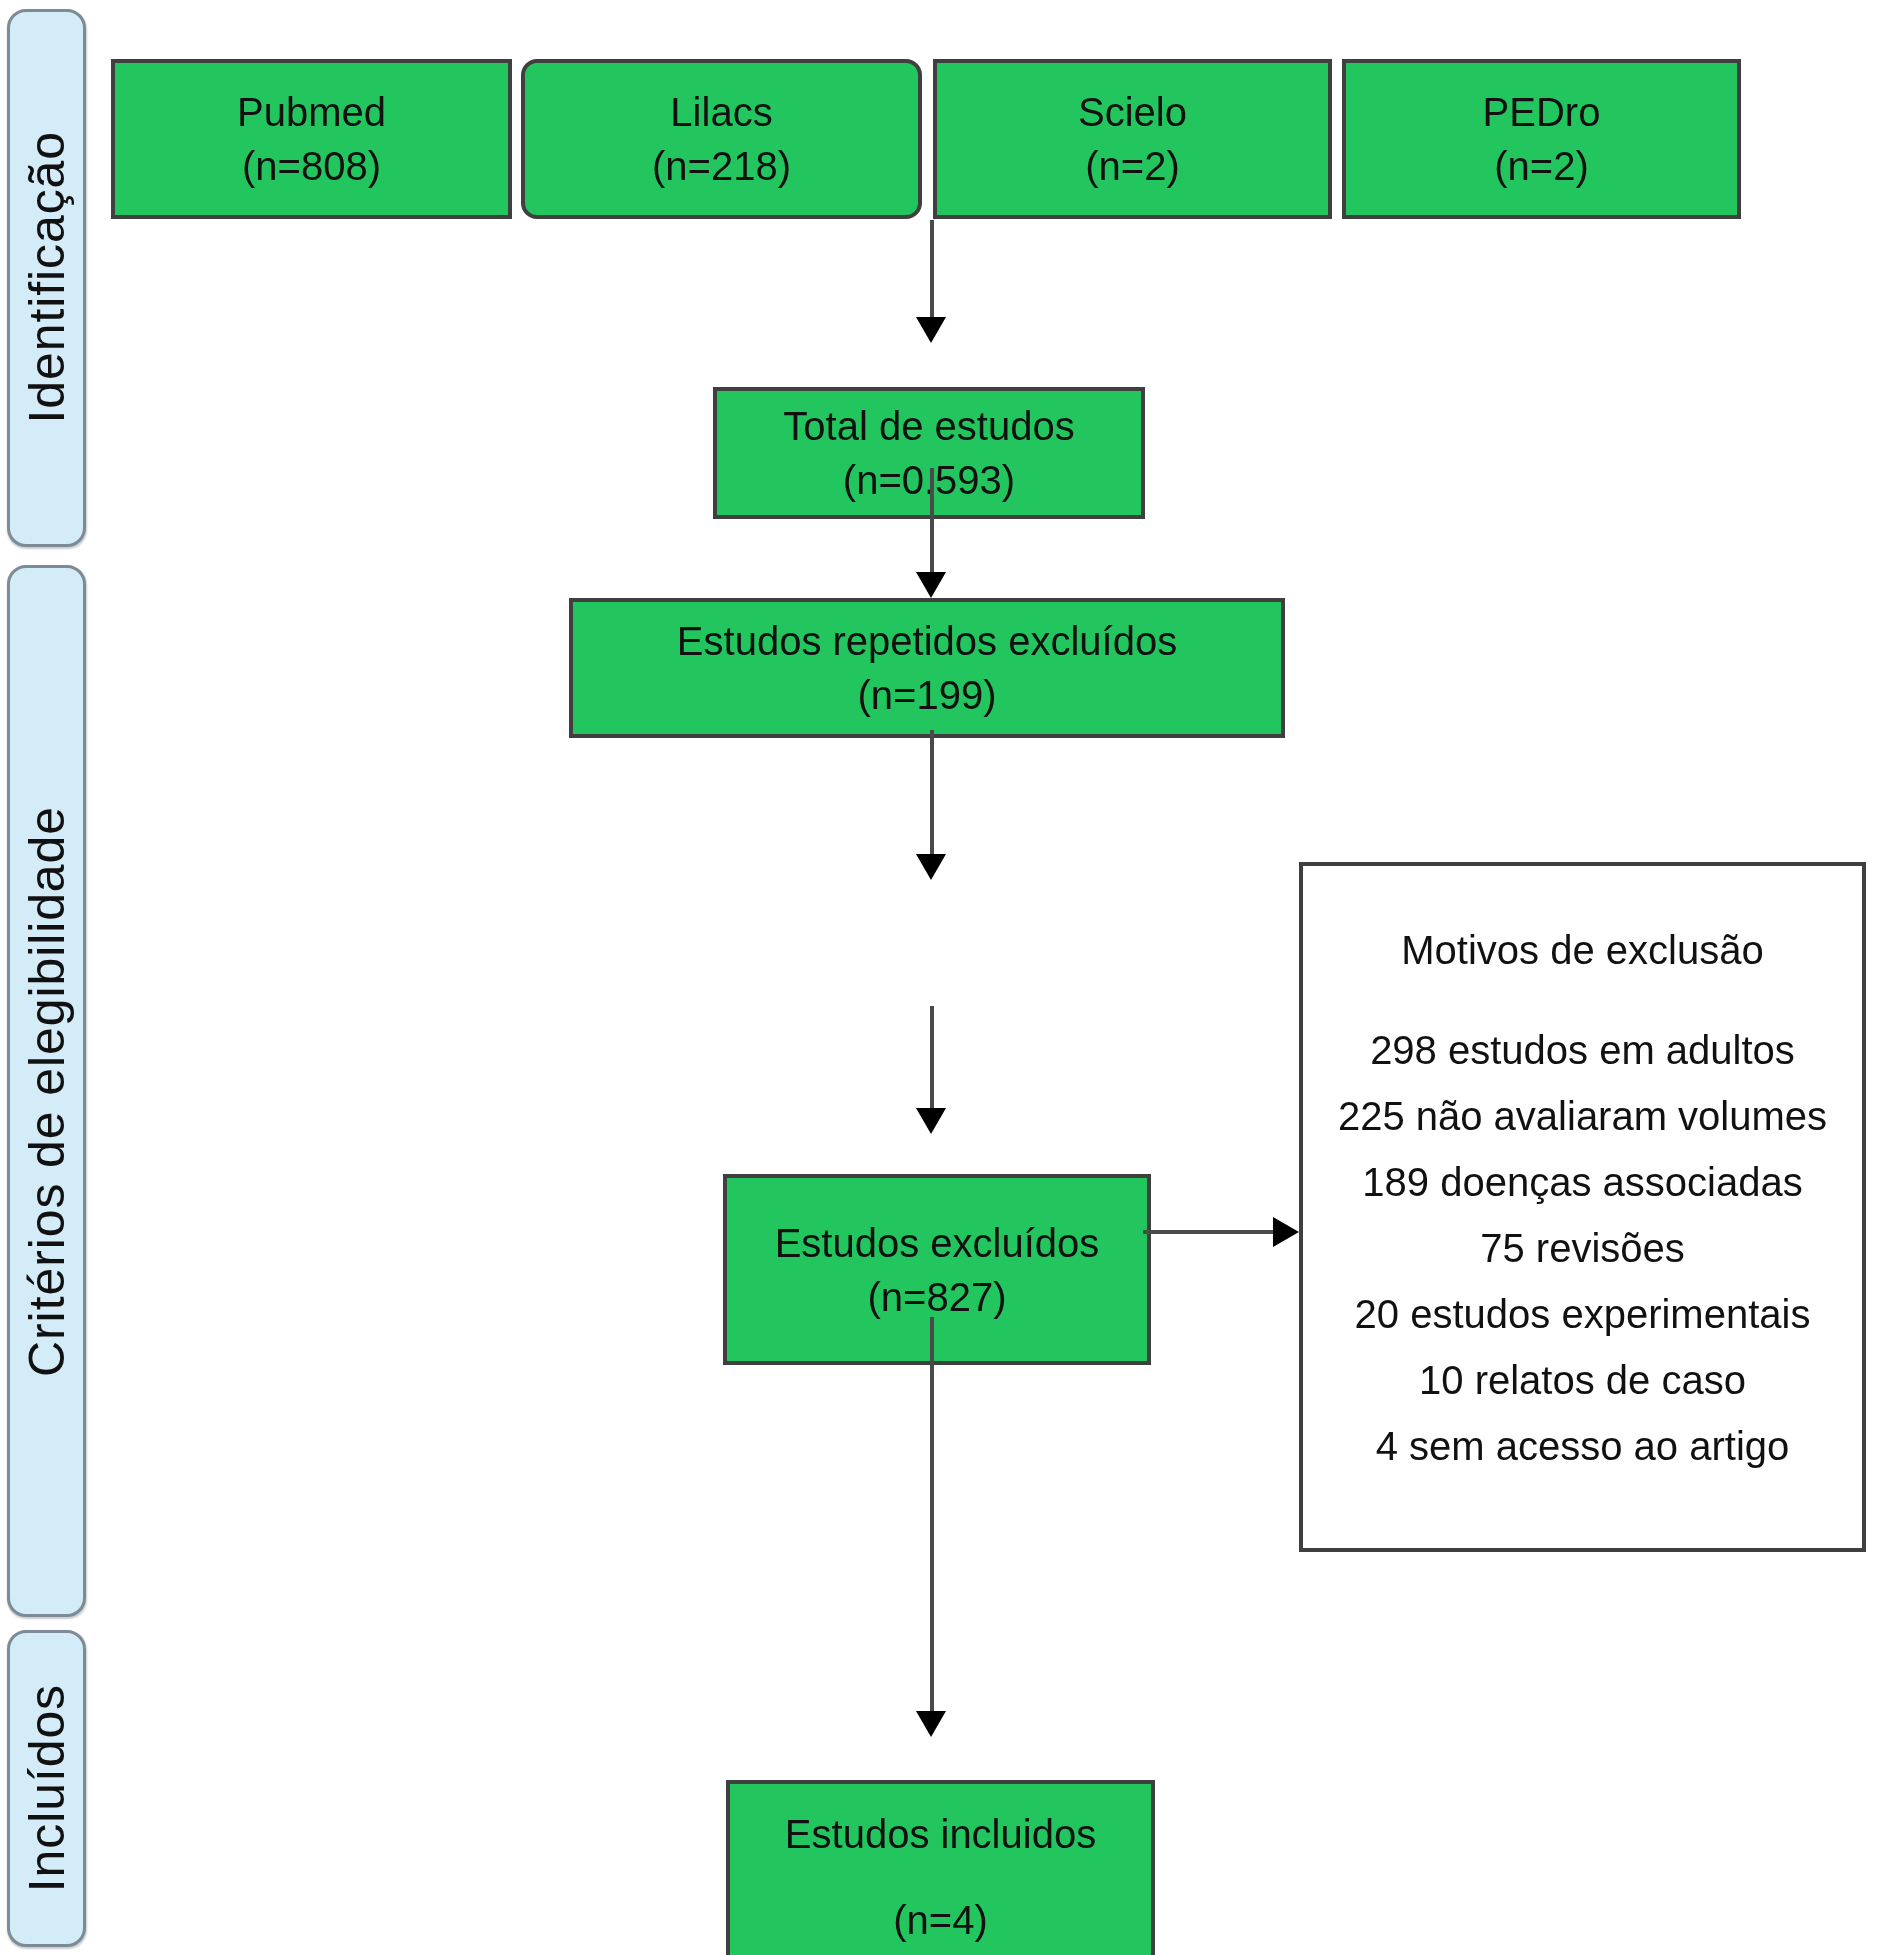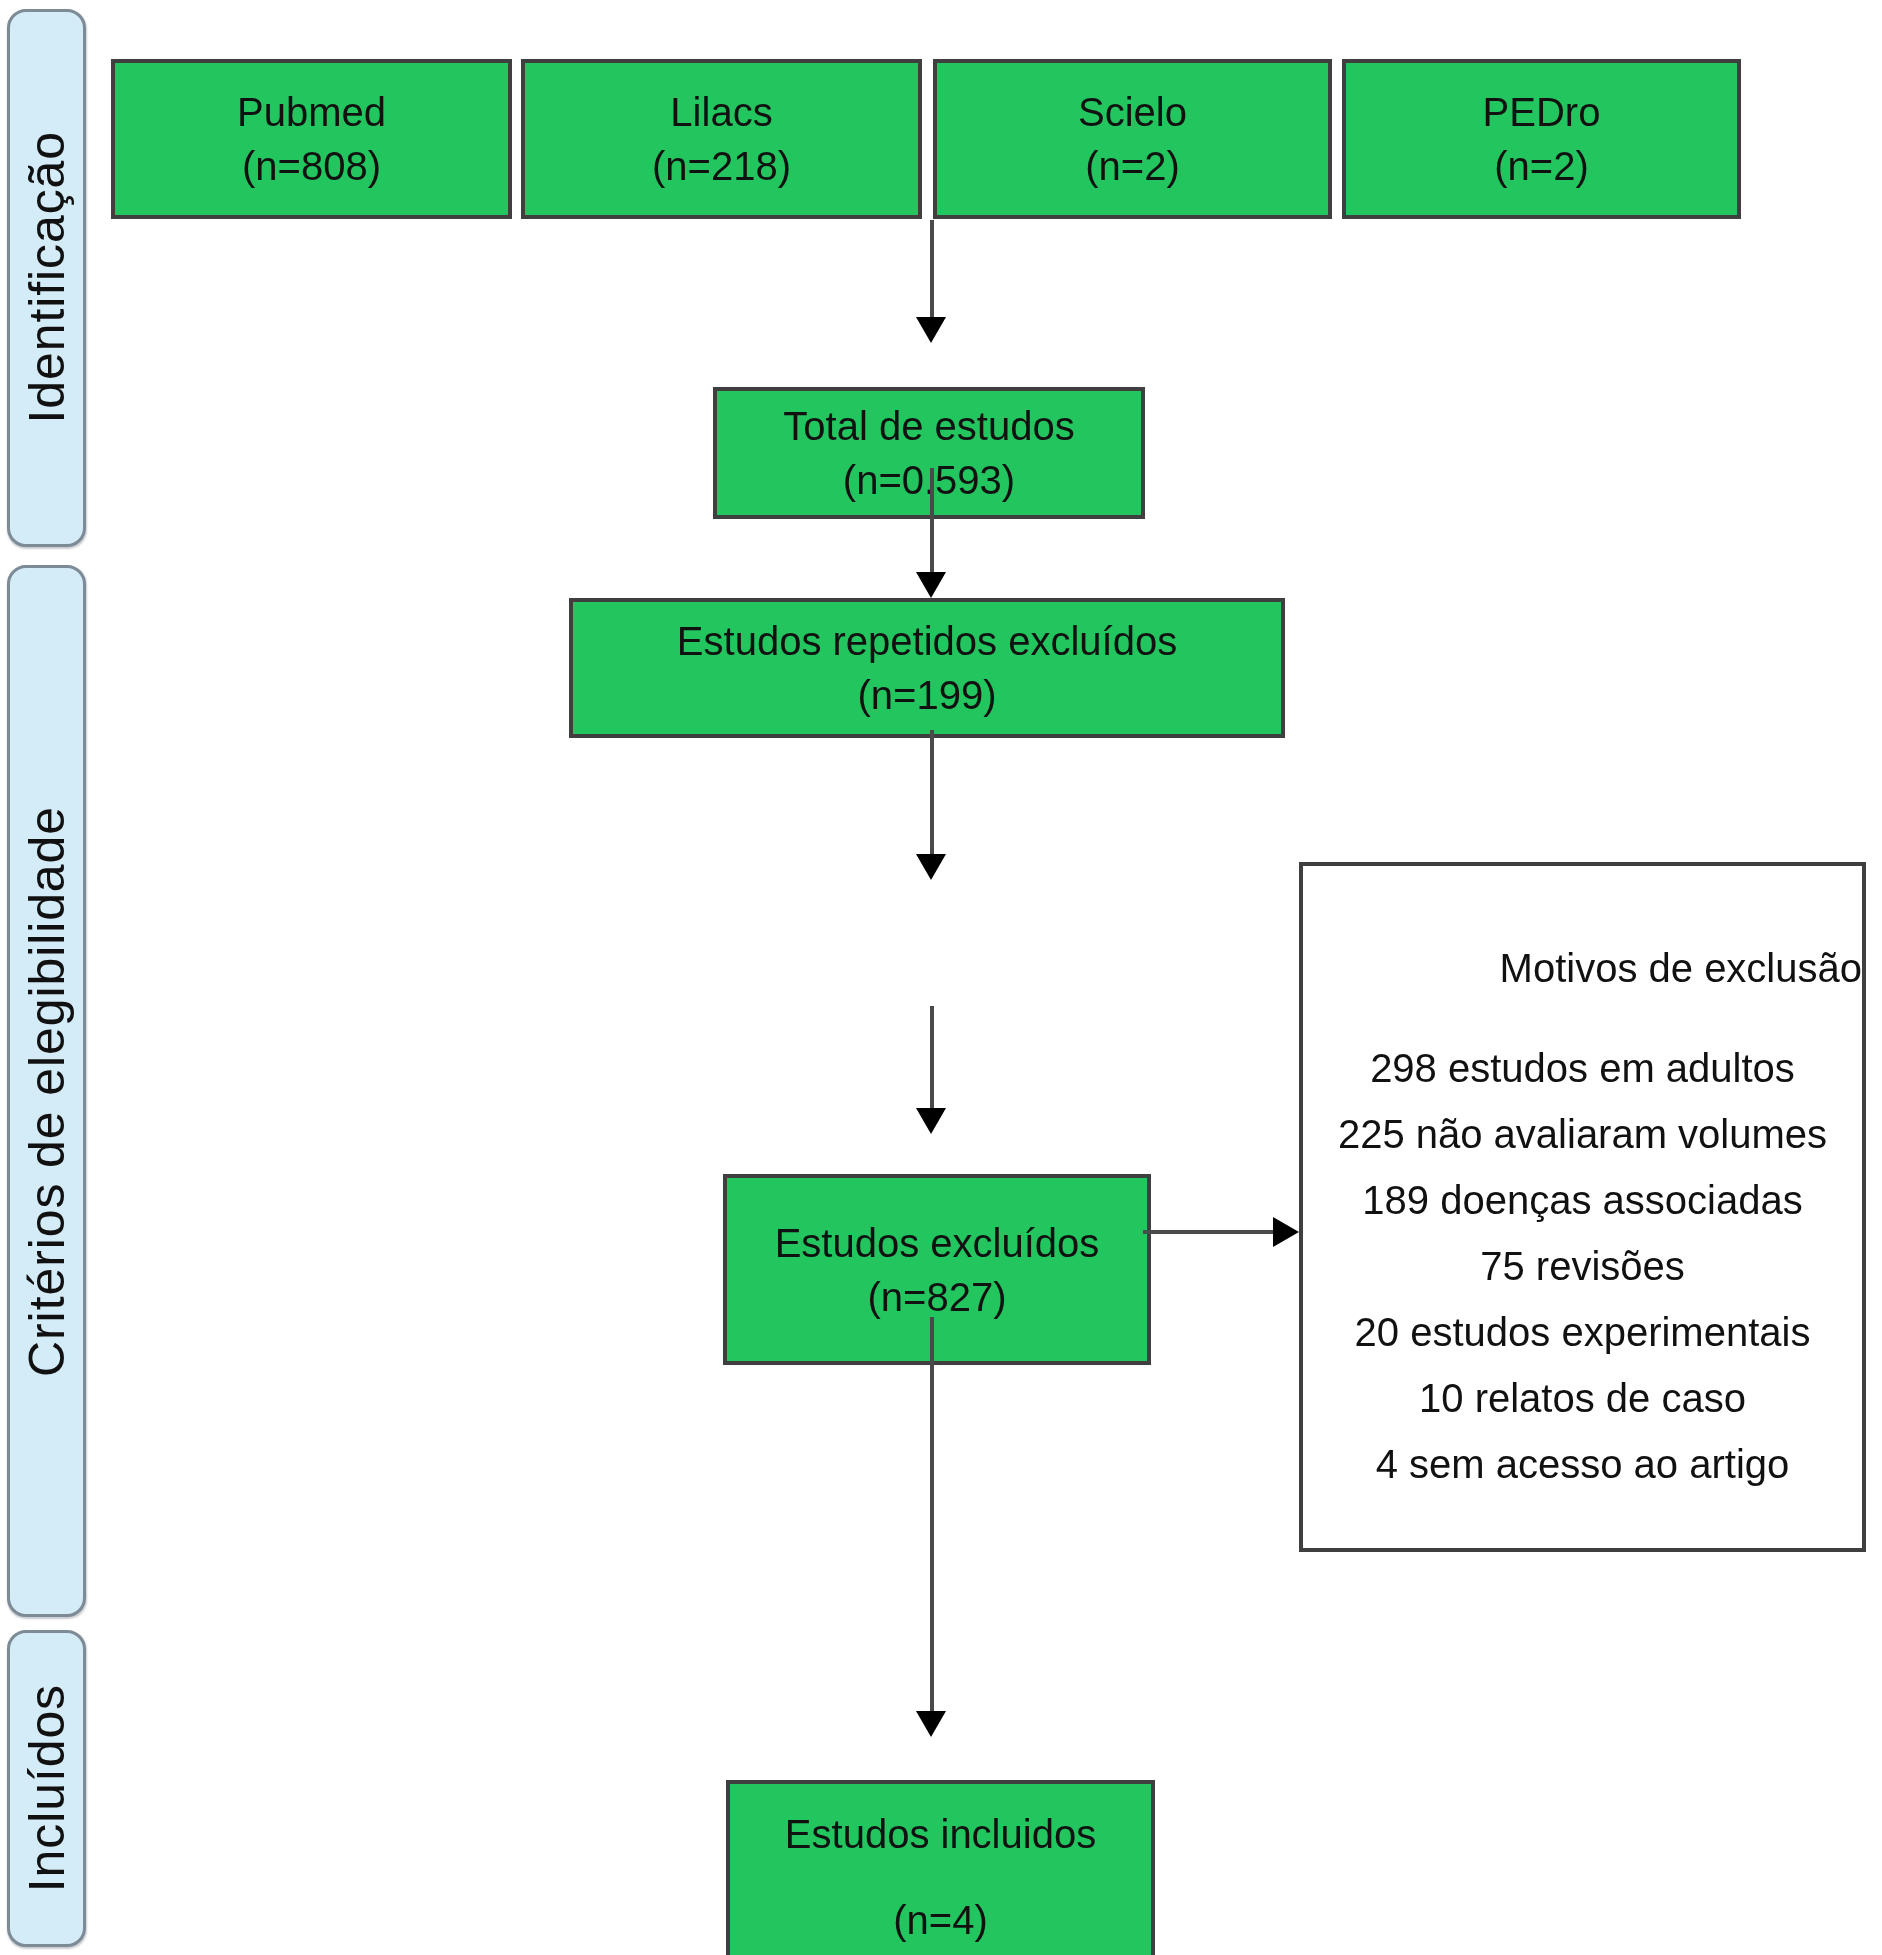--- a/index.html
+++ b/index.html
@@ -45,41 +45,41 @@
     display: flex;
     flex-direction: column;
     align-items: center;
     justify-content: center;
     text-align: center;
     font-size: 40px;
     line-height: 54px;
   }
 
   .src-pubmed { left: 111px;  top: 59px; width: 393px; height: 152px; }
-  .src-lilacs { left: 521px;  top: 59px; width: 393px; height: 152px; }
+  .src-lilacs { left: 521px;  top: 59px; width: 393px; height: 152px; border-radius: 16px; }
   .src-scielo { left: 933px; top: 59px; width: 391px; height: 152px; }
   .src-pedro  { left: 1342px; top: 59px; width: 391px; height: 152px; }
 
   .node-total    { left: 713px; top: 343px;  width: 424px; height: 124px; margin-top: 44px; }
   .node-repeated { left: 569px; top: 598px;  width: 708px; height: 132px; }
   .node-assessed { left: 714px; top: 880px; width: 424px; height: 126px; }
   .node-excluded { left: 723px; top: 1134px; width: 420px; height: 183px; margin-top: 40px; }
   .node-included { left: 726px; top: 1780px; width: 421px; height: 185px; gap: 32px; }
 
   
   .reasons-box {
     position: absolute;
     left: 1299px; top: 862px;
     width: 559px; height: 682px;
     background: #ffffff;
     border: 4.3px solid #3f3f3f;
     text-align: center;
     font-size: 40px;
   }
-  .reasons-title { margin-top: 78px; line-height: 49px; text-align: right; }
+  .reasons-title { margin-top: 60px; line-height: 49px; }
   .reasons-list  { margin-top: 42px; }
   .reason        { line-height: 66px; }
 
   
   .aline-v { position: absolute; width: 4.3px; background: #4a4a4a; }
   .aline-h { position: absolute; height: 4.3px; background: #4a4a4a; }
   .ahead-down {
     position: absolute; width: 0; height: 0;
     border-left: 15.6px solid transparent;
     border-right: 15.6px solid transparent;

